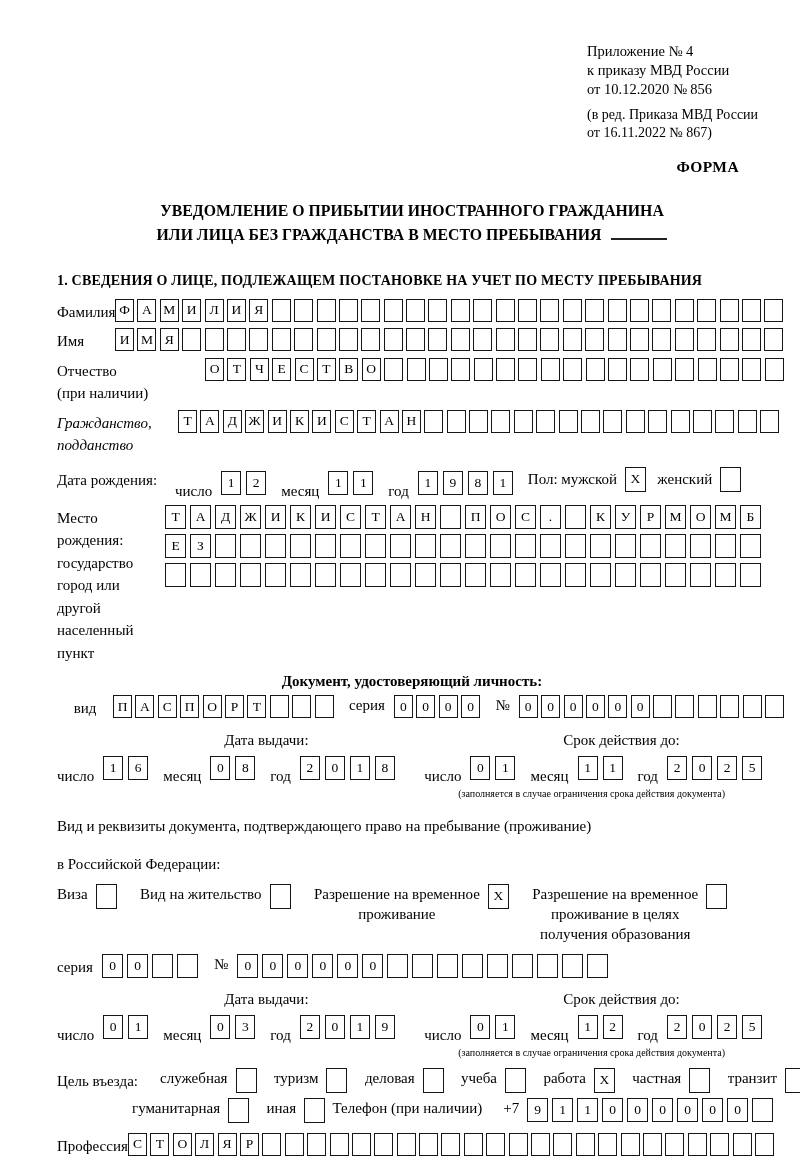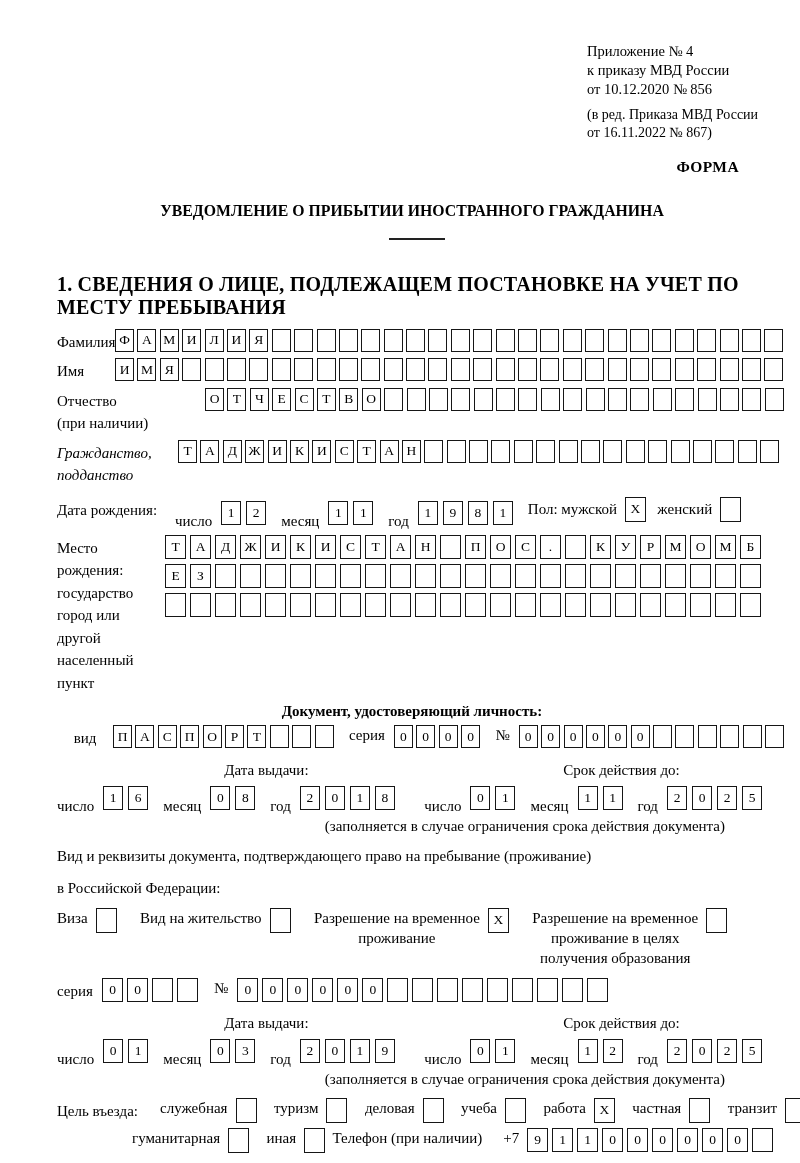--- a/index.html
+++ b/index.html
@@ -7,21 +7,21 @@
   body{font-family:"Liberation Serif", serif; color:#000; font-size:15px;}
   .page{width:800px; min-height:1163px; background:#ffffff; margin:0 auto;
         box-sizing:border-box; padding:42px 33px 40px 57px;}
   .pre{white-space:pre-line;}
   
   .appendix{margin-left:auto; width:180px; line-height:1.3; font-size:14.5px;}
   .amendment{margin-left:auto; width:180px; line-height:1.3; font-size:14px; margin-top:7px;}
   .form-word{text-align:right; font-weight:bold; margin:16px 28px 0 0; font-size:15.5px; letter-spacing:.4px;}
   .title{text-align:center; font-weight:bold; font-size:15.8px; line-height:1.45; margin-top:24px;}
   .blank-line{display:inline-block; width:56px; border-bottom:2px solid #222; height:.95em; margin-left:10px;}
-  .section-title{font-weight:bold; font-size:20px; margin-top:26px; letter-spacing:.2px;}
+  .section-title{font-weight:bold; font-size:14px; margin-top:26px; letter-spacing:.2px;}
   
   .row{display:flex; align-items:flex-start; margin-top:5px;}
   .row--mt10{margin-top:10px;}
   .lbl{line-height:1.5; padding-top:2px; flex:none;}
   .w-sm{width:58px;} .w-pat{width:148px;} .w-cit{width:121px;font-style:italic;}
   .w-bp{width:108px;} .w-vid{width:56px;text-align:center;} .w-prof{width:71px;}
   .cells{display:flex; flex-wrap:nowrap; flex:none;}
   .cell{display:inline-flex; align-items:center; justify-content:center;
         width:19px; height:23px; border:1.6px solid #161616; margin-right:3.4px;
         box-sizing:border-box; font-size:13.5px; background:#fff; flex:none;}
@@ -34,49 +34,49 @@
   .dgroup{display:inline-flex; align-items:center; flex:none;}
   .dgroup .dlab{margin:16px 9px 0 0;}
   .dgroup .dlab + .cell{margin-left:0;}
   .dgroup .cell{width:20px; height:24px; margin-right:5px;}
   .dgroup .dlab:not(:first-child){margin-left:10px;}
   .dates-hdr{display:flex; margin-top:12px;}
   .dh-left{width:59%; text-align:center;}
   .dh-right{flex:1; text-align:center;}
   .dates-row{display:flex; margin-top:3px;}
   .dates-row .half-l{width:59%;}
-  .note-right{text-align:right; padding-right:42px; font-size:15px; margin-top:3px;}
+  .note-right{text-align:right; padding-right:42px; font-size:10px; margin-top:3px;}
   .center-bold{text-align:center; font-weight:bold; margin-top:9px;}
   
   .opt{display:inline-flex; align-items:flex-start;}
   .opt .opt-lbl{margin-right:8px; line-height:1.35;}
   .opt--center .opt-lbl{text-align:center;}
   .mr14{margin-right:14px;} .mr20{margin-right:20px;} .ml12{margin-left:4px;}
   .indent75{margin-left:75px;}
   .sexgrp{display:inline-flex; align-items:center; margin-left:10px;}
   .sexgrp .cells{margin:0 8px;}
-  .plain{line-height:1.5; margin-top:10px;}
+  .plain{line-height:1.5; margin-top:16px;}
   .phone-prefix{margin:2px 8px 0 12px; flex:none;}
 </style>
 </head>
 <body>
 
 <div class="page">
 
   <div class="appendix pre">Приложение № 4
 к приказу МВД России
 от 10.12.2020 № 856</div>
   <div class="amendment pre">(в ред. Приказа МВД России
 от 16.11.2022 № 867)</div>
   <div class="form-word">ФОРМА</div>
 
   <div class="title">
     <div>УВЕДОМЛЕНИЕ О ПРИБЫТИИ ИНОСТРАННОГО ГРАЖДАНИНА</div>
     <div>
-      <span class="blank-line"></span>
+      <span>ИЛИ ЛИЦА БЕЗ ГРАЖДАНСТВА В МЕСТО ПРЕБЫВАНИЯ</span><span class="blank-line"></span>
     </div>
   </div>
 
   <div class="section-title">1. СВЕДЕНИЯ О ЛИЦЕ, ПОДЛЕЖАЩЕМ ПОСТАНОВКЕ НА УЧЕТ ПО МЕСТУ ПРЕБЫВАНИЯ</div>
 
   <div class="row row--mt10">
     <span class="lbl w-sm">Фамилия</span>
     <span class="cells">
         <span class="cell">Ф</span>
         <span class="cell">А</span>

